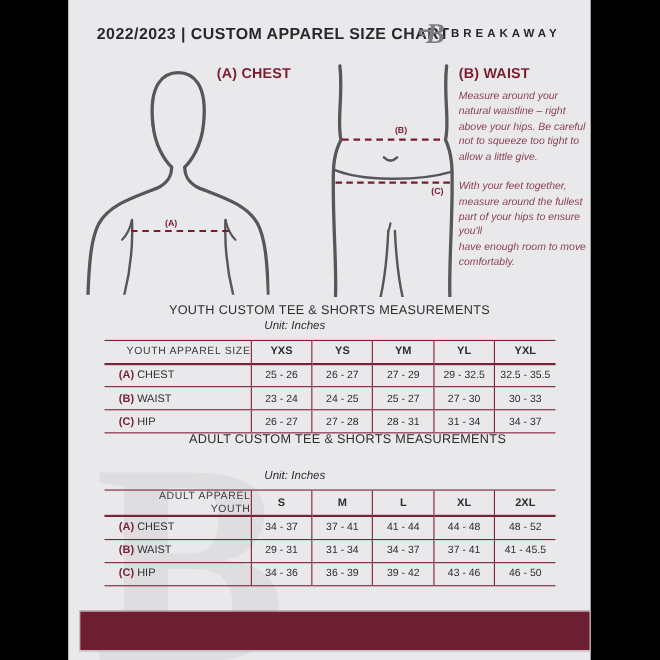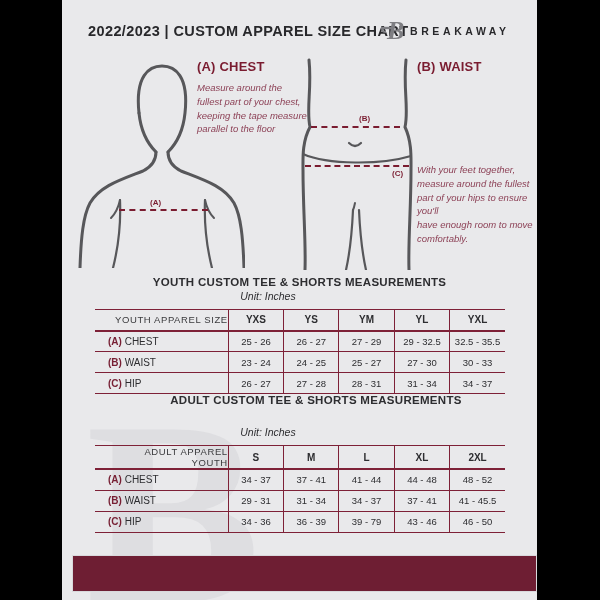--- a/index.html
+++ b/index.html
@@ -29,21 +29,21 @@
   .ins-head{font-size:13px;font-weight:800;color:#7a1c30;letter-spacing:.2px;margin-bottom:7px;}
   .ins-body{font-size:9.5px;font-style:italic;color:var(--maroon-body);line-height:1.45;white-space:pre-line;}
 
   
   .fig{position:absolute;}
   .fig svg path{fill:none;stroke:var(--outline);stroke-linecap:round;}
   .dash{position:absolute;border-top:2px dashed #7a1c30;height:0;}
   .dash-label{position:absolute;font-size:8px;font-weight:800;color:#7a1c30;}
 
   
-  .sec-title{position:absolute;left:0;width:475px;text-align:center;font-size:11.5px;font-weight:700;color:var(--ink);letter-spacing:.3px;}
+  .sec-title{position:absolute;left:0;width:475px;text-align:center;font-size:11.5px;font-weight:400;color:var(--ink);letter-spacing:.3px;}
   .sec-unit{position:absolute;left:0;width:412px;text-align:center;font-size:10.5px;font-style:italic;color:var(--ink);}
 
   
   .tbl-wrap{position:absolute;left:33px;width:410px;z-index:1;}
   table{width:410px;border-collapse:collapse;table-layout:fixed;}
   th,td{height:21px;padding:0;border-top:1px solid var(--maroon-border);border-bottom:1px solid var(--maroon-border);background:transparent;}
   th:not(:first-child),td:not(:first-child){border-left:1px solid var(--maroon-border);}
   thead th{border-bottom:2px solid var(--maroon-border);}
   .col-label{width:32.5%;}
   .col-size{width:13.5%;}
@@ -101,24 +101,24 @@
         <path d="M66,152 C67,174 69,194 73,212" stroke-width="2.2"></path>
       </svg>
     </div>
     <div class="dash" style="left:249px;top:126px;width:89px;"></div>
     <div class="dash-label" style="left:297px;top:114px;">(B)</div>
     <div class="dash" style="left:243px;top:165px;width:104px;"></div>
     <div class="dash-label" style="left:330px;top:169px;">(C)</div>
 
     <div class="ins ins-a">
       <div class="ins-head">(A) CHEST</div>
-      <div class="ins-body">Measure around the fullest part of your chest, keeping the tape measure parallel to the floor</div>
     </div>
     <div class="ins ins-b">
       <div class="ins-head">(B) WAIST</div>
+      <div class="ins-body">Measure around your natural waistline – right above your hips. Be careful not to squeeze too tight to allow a little give.</div>
     </div>
     <div class="ins ins-c">
       <div class="ins-body">With your feet together, measure around the fullest part of your hips to ensure you'll
 have enough room to move comfortably.</div>
     </div>
 
     <div class="sec-title" style="top:276px;">YOUTH CUSTOM TEE &amp; SHORTS MEASUREMENTS</div>
     <div class="sec-unit" style="top:290px;">Unit: Inches</div>
     <div class="tbl-wrap" style="top:309px;">
         <table>
@@ -189,21 +189,21 @@
               <td class="val">29 - 31</td>
               <td class="val">31 - 34</td>
               <td class="val">34 - 37</td>
               <td class="val">37 - 41</td>
               <td class="val">41 - 45.5</td>
             </tr>
             <tr>
               <td class="row-label"><span class="pfx">(C) </span><span>HIP</span></td>
               <td class="val">34 - 36</td>
               <td class="val">36 - 39</td>
-              <td class="val">39 - 79</td>
+              <td class="val">39 - 42</td>
               <td class="val">43 - 46</td>
               <td class="val">46 - 50</td>
             </tr>
           </tbody>
         </table>
       </div>
 
     <div class="footer-bar"></div>
   </div>
 </div>

